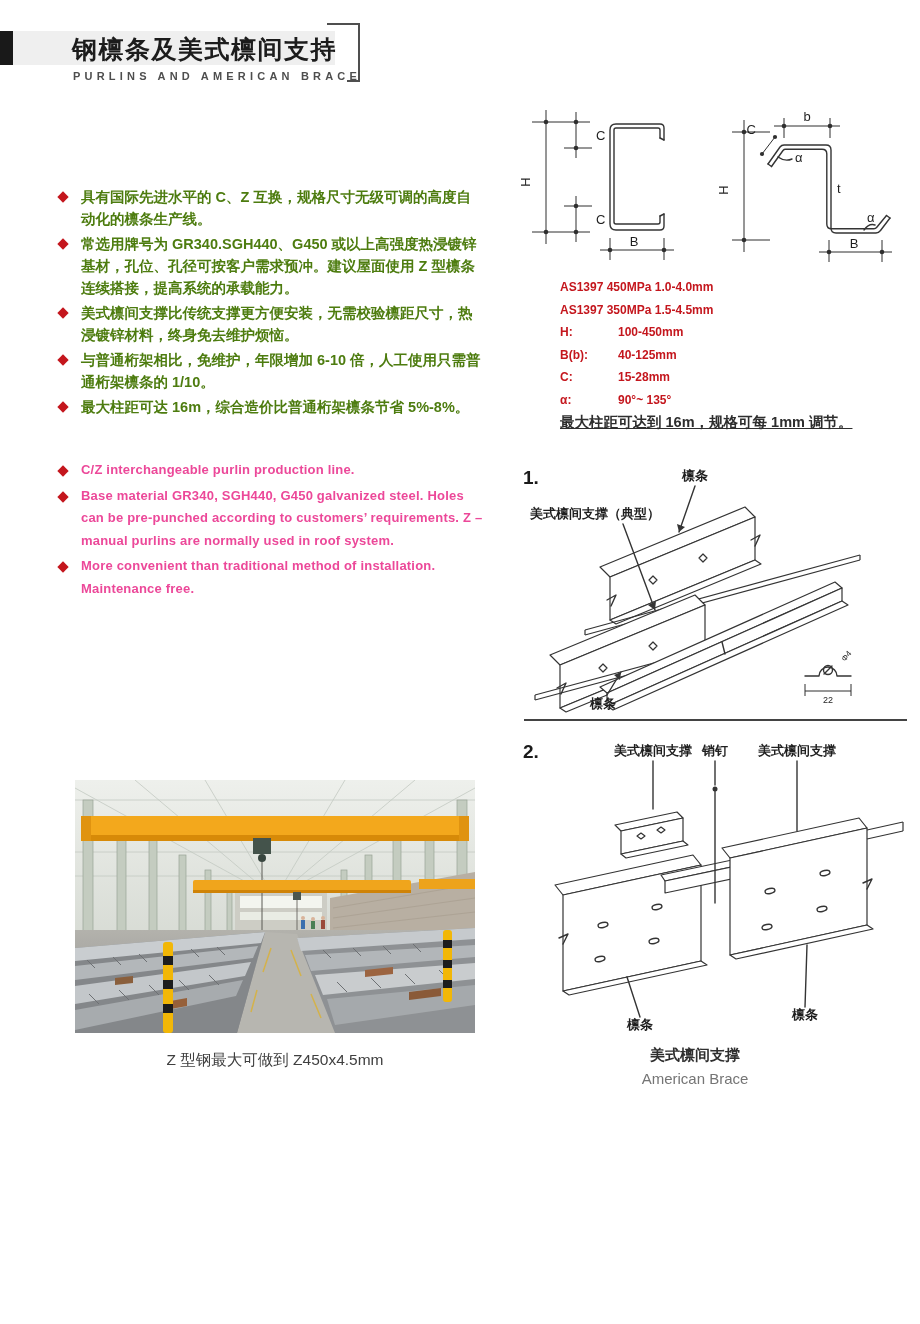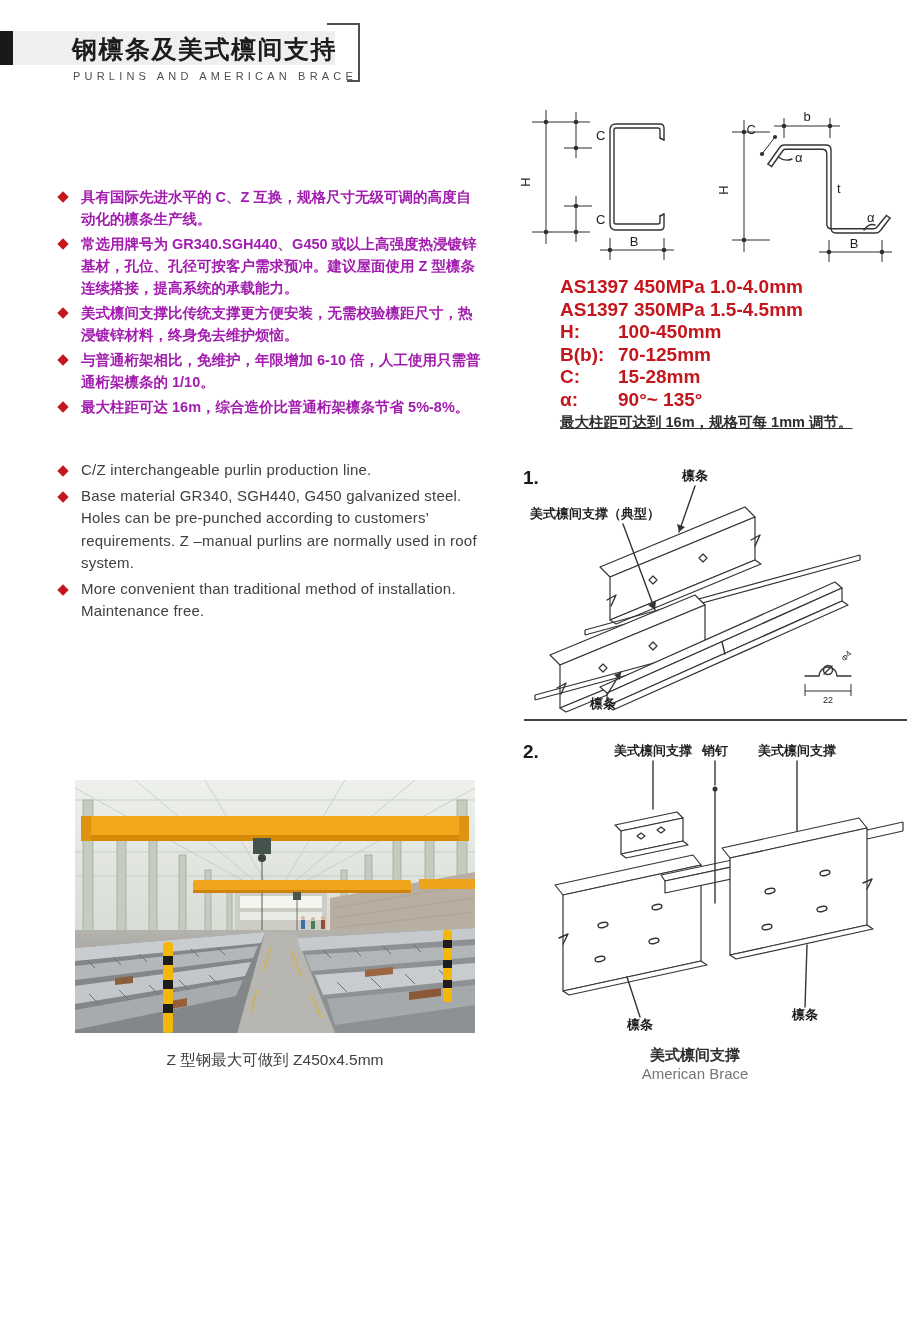--- a/index.html
+++ b/index.html
@@ -3,55 +3,55 @@
 <meta charset="utf-8">
 <style>
   html,body{margin:0;padding:0;background:#fff;}
   #page{position:relative;width:920px;height:1324px;background:#fff;overflow:hidden;
         font-family:"Liberation Sans","DejaVu Sans",sans-serif;color:#3d3d3d;}
 
   
   .title-band{position:absolute;left:0;top:31px;width:335px;height:34px;background:#efefef;}
   .title-cap{position:absolute;left:0;top:31px;width:13px;height:34px;background:#191919;}
   .page-title{position:absolute;left:72px;top:33px;font-size:25px;font-weight:bold;color:#1c1c1c;letter-spacing:1.5px;white-space:nowrap;}
-  .page-subtitle{position:absolute;left:73px;top:70px;font-size:11px;font-weight:normal;color:#4e4e4e;letter-spacing:4.2px;white-space:nowrap;}
+  .page-subtitle{position:absolute;left:73px;top:70px;font-size:11px;font-weight:bold;color:#4e4e4e;letter-spacing:4.2px;white-space:nowrap;}
   .bracket{position:absolute;left:327px;top:23px;width:31px;height:57px;border-top:2px solid #4f4f4f;border-right:2px solid #4f4f4f;}
   .bracket::after{content:"";position:absolute;right:-2px;bottom:0;width:13px;border-bottom:2px solid #4f4f4f;}
 
   
   .bullet-list{position:absolute;list-style:none;margin:0;padding:0;}
   .bullet-item{position:relative;padding-left:24px;margin-bottom:3px;}
   .diamond{position:absolute;left:2px;top:7px;width:8px;height:8px;background:#c4161d;transform:rotate(45deg);}
   .cn-list{left:57px;top:186px;width:424px;}
-  .cn-list .bullet-item{font-size:14.5px;line-height:22px;font-weight:bold;color:#a21caf;}
+  .cn-list .bullet-item{font-size:14.5px;line-height:22px;font-weight:bold;color:#4d7c0f;}
   .en-list{left:57px;top:459px;width:430px;}
-  .en-list .bullet-item{font-size:15px;line-height:22.5px;color:#404040;letter-spacing:.2px;}
+  .en-list .bullet-item{font-size:13px;line-height:22.5px;color:#ec4899;letter-spacing:.2px;font-weight:bold;}
   .en-list .diamond{top:8px;}
 
   
   .specs{position:absolute;left:560px;top:276px;width:350px;}
-  .spec-line{font-size:19px;line-height:22.5px;font-weight:bold;color:#c4161d;}
+  .spec-line{font-size:12px;line-height:22.5px;font-weight:bold;color:#c4161d;}
   .spec-key{display:inline-block;width:58px;}
   .spec-note{font-size:14.5px;line-height:22.5px;font-weight:bold;color:#2e2e2e;text-decoration:underline;}
 
   
   .profiles-svg{position:absolute;left:512px;top:100px;}
   .diagram1-svg{position:absolute;left:515px;top:462px;}
   .divider{position:absolute;left:524px;top:719px;width:383px;height:2px;background:#434343;}
   .diagram2-svg{position:absolute;left:515px;top:733px;}
 
   
   .photo{position:absolute;left:75px;top:780px;width:400px;height:253px;}
   .photo-caption{position:absolute;left:75px;top:1050px;width:400px;text-align:center;
                  font-size:15.5px;font-weight:normal;color:#404040;}
 
   
   .fig-caption{position:absolute;left:500px;top:1046px;width:390px;text-align:center;}
   .fig-caption .cnc{font-size:15px;font-weight:bold;color:#2f2f2f;}
-  .fig-caption .enc{font-size:15px;color:#757575;}
+  .fig-caption .enc{font-size:15px;color:#757575;margin-top:5px;}
 
   svg text{font-family:"Liberation Sans","DejaVu Sans",sans-serif;}
   .lineart{stroke:#343434;fill:none;stroke-width:1.4;stroke-linejoin:round;stroke-linecap:round;}
   .faceW{fill:#ffffff;stroke:#343434;stroke-width:1.2;stroke-linejoin:round;}
   .dimtxt{font-size:13px;fill:#1f1f1f;}
   .lbltxt{font-size:13px;fill:#1f1f1f;font-weight:bold;}
 </style>
 </head>
 <body>
 
@@ -171,21 +171,21 @@
         <circle cx="317" cy="152" r="2.3"></circle>
         <circle cx="370" cy="152" r="2.3"></circle>
       </g>
     <text class="dimtxt" x="342" y="148" text-anchor="middle">B</text>
   </svg>
 
   <div class="specs">
     <div class="spec-line">AS1397 450MPa 1.0-4.0mm</div>
     <div class="spec-line">AS1397 350MPa 1.5-4.5mm</div>
     <div class="spec-line"><span class="spec-key">H:</span><span>100-450mm</span></div>
-    <div class="spec-line"><span class="spec-key">B(b):</span><span>70-125mm</span></div>
+    <div class="spec-line"><span class="spec-key">B(b):</span><span>40-125mm</span></div>
     <div class="spec-line"><span class="spec-key">C:</span><span>15-28mm</span></div>
     <div class="spec-line"><span class="spec-key">α:</span><span>90°~ 135°</span></div>
     <div class="spec-note">最大柱距可达到 16m，规格可每 1mm 调节。</div>
   </div>
 
   <svg class="diagram1-svg" width="392" height="252" viewBox="0 0 392 252">
     <text x="8" y="22" font-size="19" font-weight="bold" fill="#1a1a1a">1.</text>
 
     <polygon class="faceW" points="85,105 230,45 240,55 95,115"></polygon>
     <polygon class="faceW" points="95,115 240,55 240,98 95,158"></polygon>

